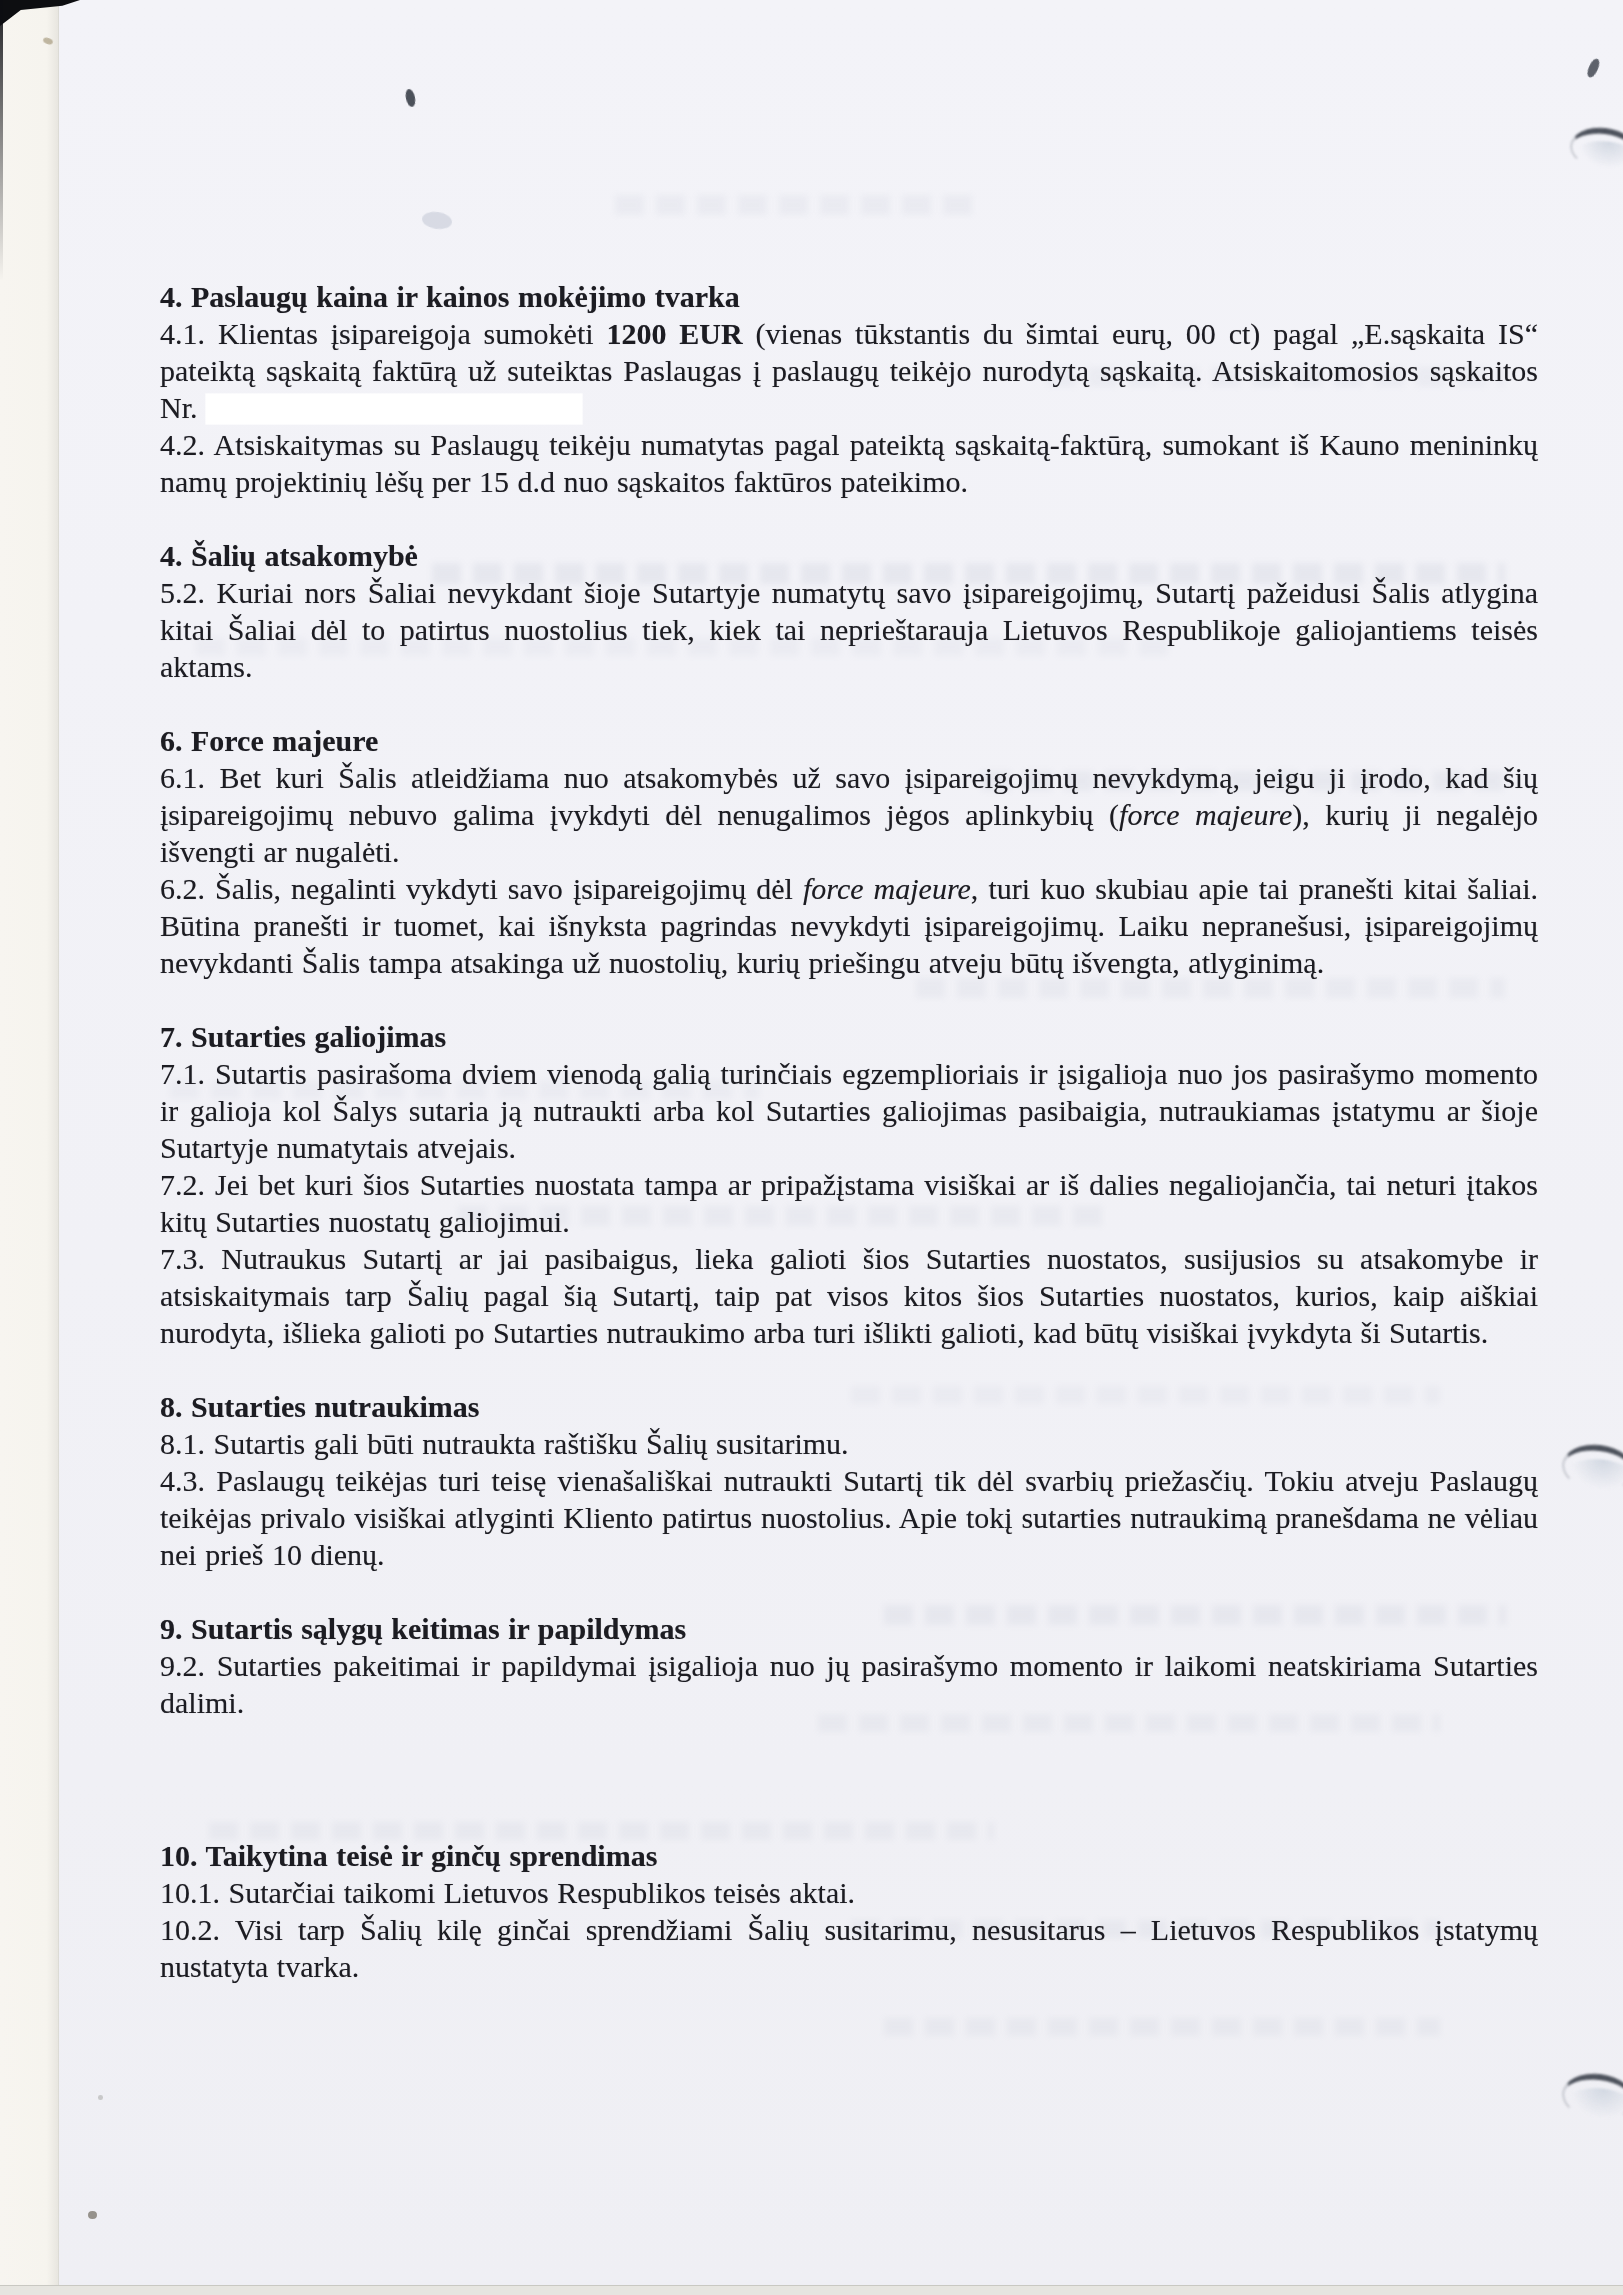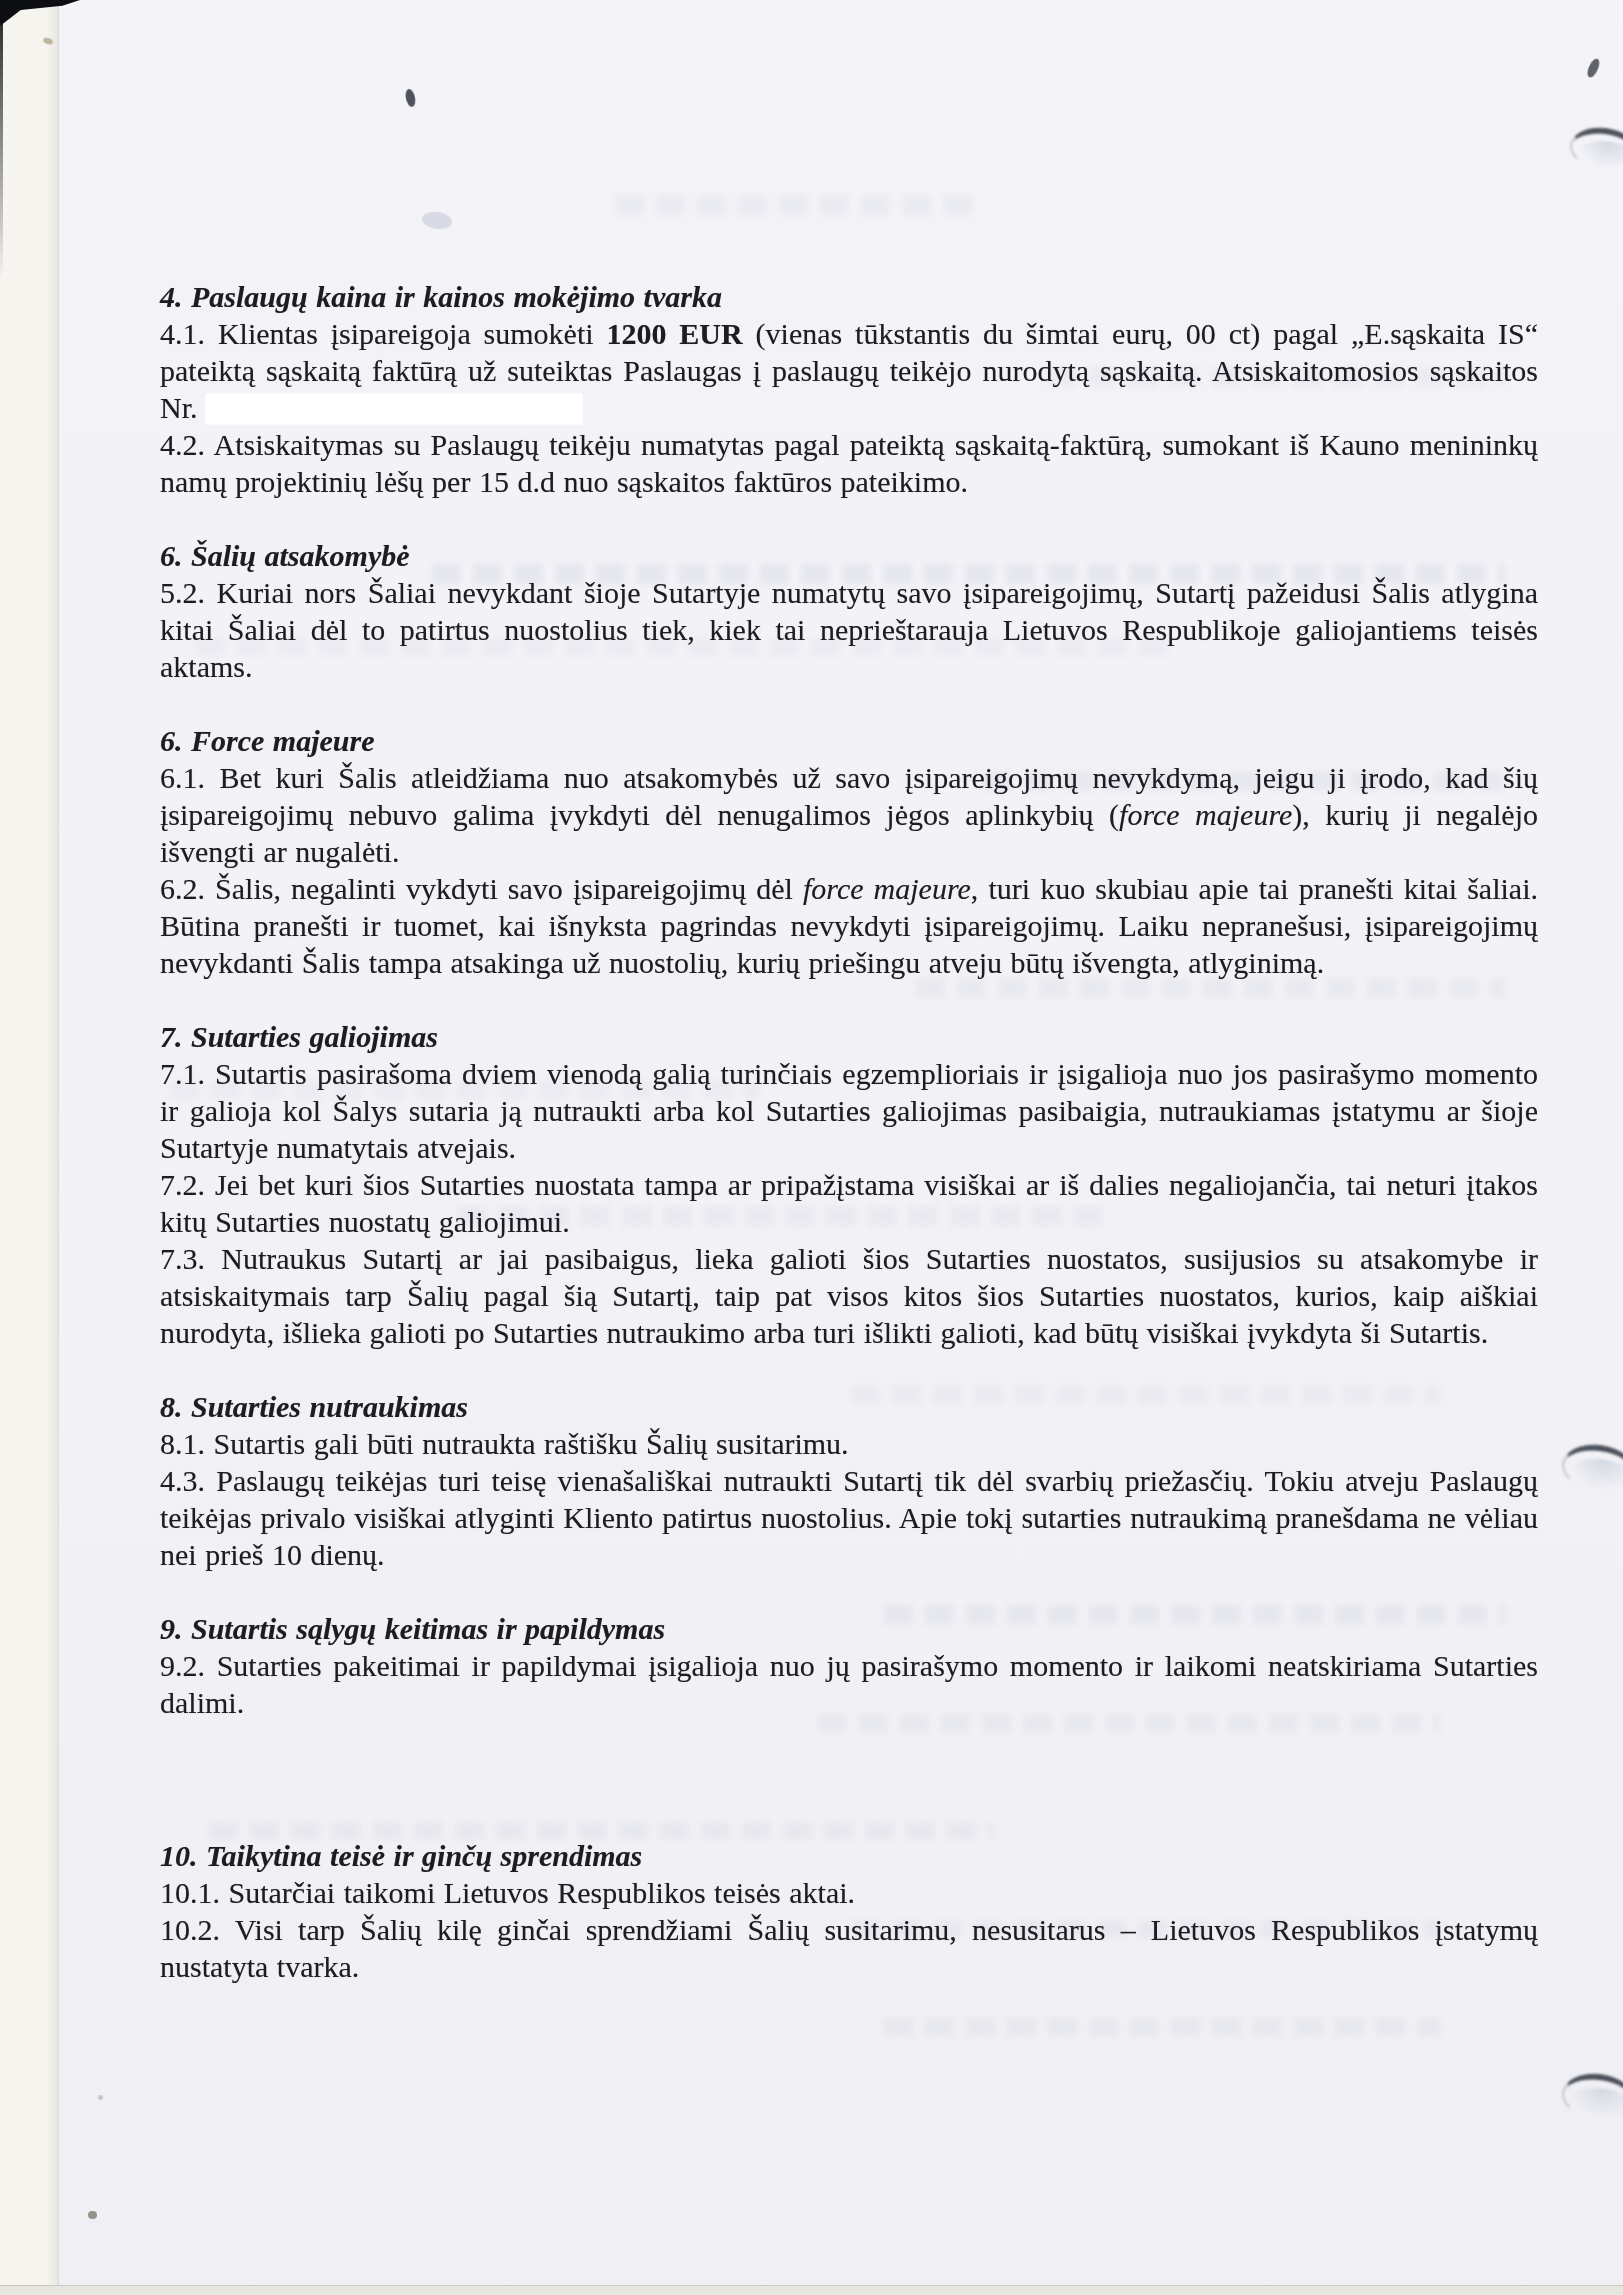--- a/index.html
+++ b/index.html
@@ -36,21 +36,21 @@
   
   .content{
     position:absolute;left:160px;top:278px;width:1378px;z-index:2;
     color:#1c1c22;font-size:30px;line-height:37px;text-align:justify;
     text-shadow:0 0 0.7px rgba(25,25,32,.38);word-spacing:1px;
   }
   .content p{margin:0;font-family:Liberation Serif, serif;}
   .sec{margin-top:37px;}
   .sec:first-child{margin-top:0;}
   .sec.gap2{margin-top:116px;}
-  .h{font-weight:bold;font-style:italic;}
+  .h{font-weight:bold;}
   .b{font-weight:bold;}
   .i{font-style:italic;margin-top:32px;}
   .redact{
     display:inline-block;width:376px;height:30px;background:#ffffff;
     vertical-align:-5.9px;box-shadow:0 0 0 0.7px rgba(255,255,255,.9);
   }
   
   .ghost{
     position:absolute;z-index:1;filter:blur(3.3px);
     background:repeating-linear-gradient(90deg,#99a1b6 0px,#99a1b6 29px,transparent 29px,transparent 41px);
@@ -79,21 +79,21 @@
   <div class="edgebar"></div>
   <div class="bottom-strip"></div>
 
   <div class="content">
       <section class="sec">
         <div class="h">4. Paslaugų kaina ir kainos mokėjimo tvarka</div>
         <p><span>4.1. Klientas įsipareigoja sumokėti </span><span class="b">1200 EUR</span><span> (vienas tūkstantis du šimtai eurų, 00 ct) pagal „E.sąskaita IS“ pateiktą sąskaitą faktūrą už suteiktas Paslaugas į paslaugų teikėjo nurodytą sąskaitą. Atsiskaitomosios sąskaitos Nr. </span><span class="redact"></span></p>
         <p><span>4.2. Atsiskaitymas su Paslaugų teikėju numatytas pagal pateiktą sąskaitą-faktūrą, sumokant iš Kauno menininkų namų projektinių lėšų per 15 d.d nuo sąskaitos faktūros pateikimo.</span></p>
       </section>
       <section class="sec">
-        <div class="h">6. Šalių atsakomybė</div>
+        <div class="h">4. Šalių atsakomybė</div>
         <p><span>5.2. Kuriai nors Šaliai nevykdant šioje Sutartyje numatytų savo įsipareigojimų, Sutartį pažeidusi Šalis atlygina kitai Šaliai dėl to patirtus nuostolius tiek, kiek tai neprieštarauja Lietuvos Respublikoje galiojantiems teisės aktams.</span></p>
       </section>
       <section class="sec">
         <div class="h">6. Force majeure</div>
         <p><span>6.1. Bet kuri Šalis atleidžiama nuo atsakomybės už savo įsipareigojimų nevykdymą, jeigu ji įrodo, kad šių įsipareigojimų nebuvo galima įvykdyti dėl nenugalimos jėgos aplinkybių (</span><span class="i">force majeure</span><span>), kurių ji negalėjo išvengti ar nugalėti.</span></p>
         <p><span>6.2. Šalis, negalinti vykdyti savo įsipareigojimų dėl </span><span class="i">force majeure</span><span>, turi kuo skubiau apie tai pranešti kitai šaliai. Būtina pranešti ir tuomet, kai išnyksta pagrindas nevykdyti įsipareigojimų. Laiku nepranešusi, įsipareigojimų nevykdanti Šalis tampa atsakinga už nuostolių, kurių priešingu atveju būtų išvengta, atlyginimą.</span></p>
       </section>
       <section class="sec">
         <div class="h">7. Sutarties galiojimas</div>
         <p><span>7.1. Sutartis pasirašoma dviem vienodą galią turinčiais egzemplioriais ir įsigalioja nuo jos pasirašymo momento ir galioja kol Šalys sutaria ją nutraukti arba kol Sutarties galiojimas pasibaigia, nutraukiamas įstatymu ar šioje Sutartyje numatytais atvejais.</span></p>

